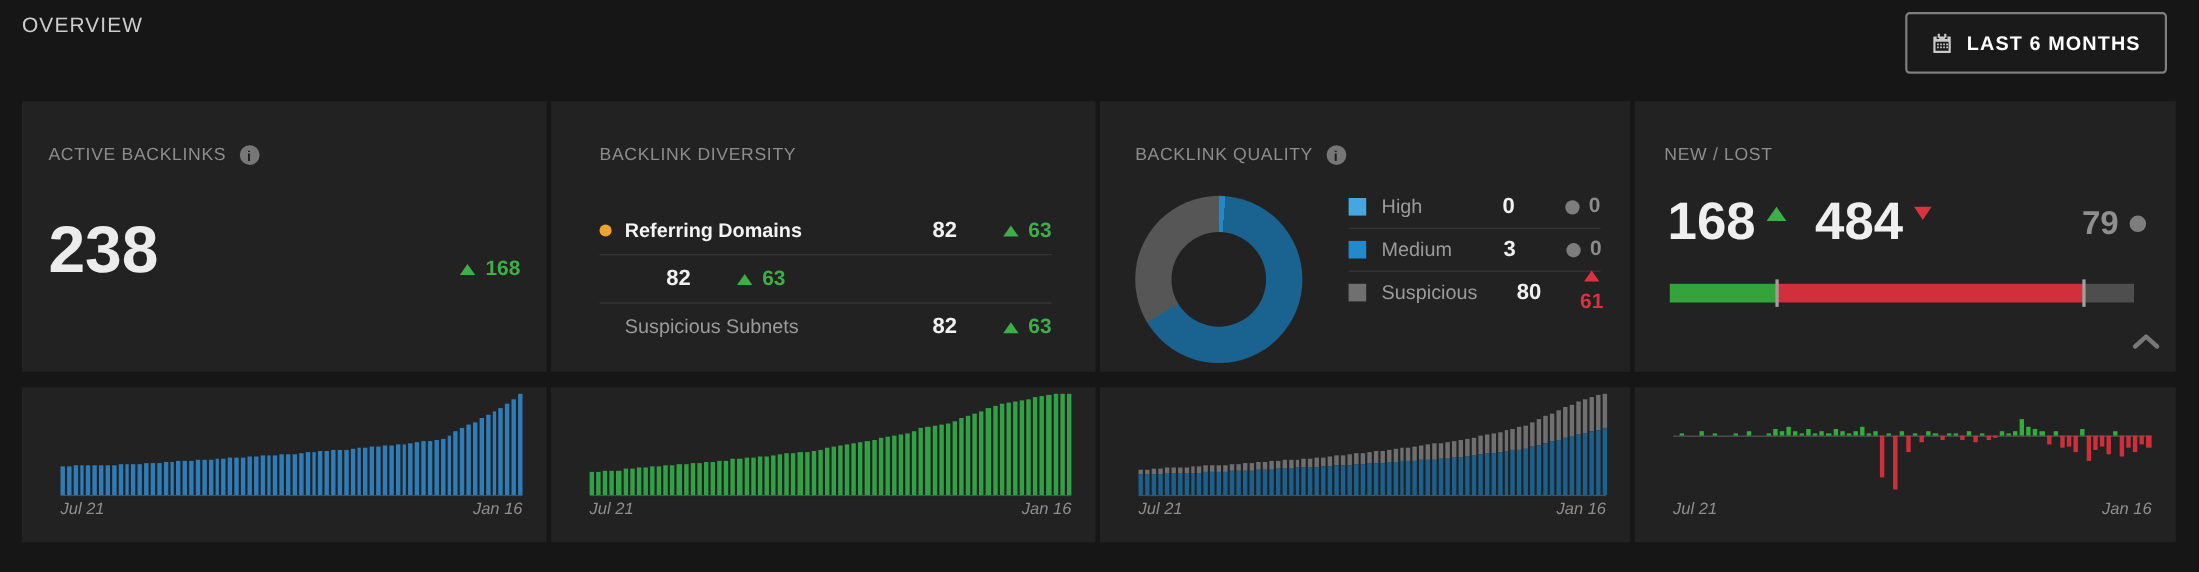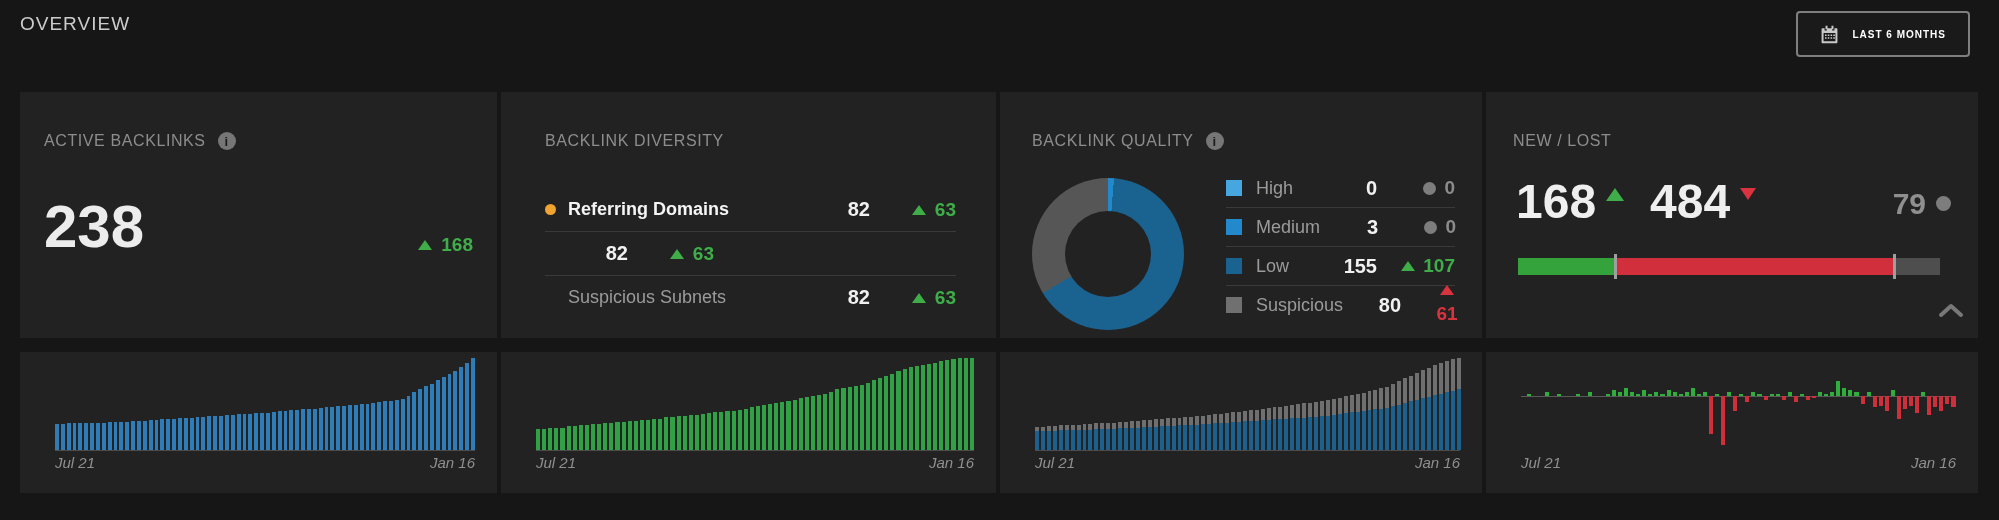--- a/index.html
+++ b/index.html
@@ -3,23 +3,23 @@
 <meta charset="utf-8">
 <style>
   :root{
     --green:#3fae49; --red:#d93340; --page:#161616; --card:#222222;
     --muted:#8d8d8d; --white:#f1f1f1; --sep:#3a3a3a;
   }
   html,body{margin:0;padding:0;background:#111;}
   .app{position:relative;width:1999px;height:520px;background:var(--page);
        font-family:"Liberation Sans","DejaVu Sans",sans-serif;overflow:hidden;}
   .page-title{position:absolute;left:20px;top:13px;font-size:19px;letter-spacing:1px;color:#cccccc;}
-  .range-btn{position:absolute;right:29px;top:11px;height:46px;display:flex;align-items:center;gap:13px;
+  .range-btn{position:absolute;right:29px;top:11px;height:56px;display:flex;align-items:center;gap:13px;
        padding:0 22px;border:2px solid #7f7f7f;border-radius:4px;background:#1a1a1a;color:#ffffff;
-       font-size:10px;font-weight:bold;letter-spacing:1px;cursor:pointer;box-sizing:border-box;}
+       font-size:18px;font-weight:bold;letter-spacing:1px;cursor:pointer;box-sizing:border-box;}
   .cal{color:#c9c9c9;display:flex;}
 
   .row-cards{position:absolute;left:20px;top:92px;display:flex;gap:4px;}
   .card{height:246px;background:var(--card);position:relative;}
   .c1{width:477px;}.c2{width:495px;}.c3{width:482px;}.c4{width:492px;}
   .row-strips{position:absolute;left:20px;top:352px;display:flex;gap:4px;}
   .strip{height:141px;background:var(--card);position:relative;font-style:italic;}
 
   .card-title{position:absolute;top:40px;font-size:16px;letter-spacing:.6px;color:var(--muted);
        display:flex;align-items:center;gap:12px;text-align:center;}
@@ -165,29 +165,20 @@
             <span>0</span>
           </span>
         </div>
         <div class="q-row">
           <span class="q-swatch" style="background: rgb(34, 137, 204);"></span>
           <span class="q-label">Medium</span>
           <span class="q-value">3</span>
           <span class="q-delta neutral">
             <span class="dot mini-dot"></span>
             <span>0</span>
-          </span>
-        </div>
-        <div class="q-row">
-          <span class="q-swatch" style="background: rgb(26, 98, 143);"></span>
-          <span class="q-label">Low</span>
-          <span class="q-value">155</span>
-          <span class="q-delta up_green">
-            <span class="tri tri-up"></span>
-            <span>107</span>
           </span>
         </div>
         <div class="q-row">
           <span class="q-swatch" style="background: rgb(112, 112, 112);"></span>
           <span class="q-label">Suspicious</span>
           <span class="q-value">80</span>
           <span class="q-delta up_red">
             <span class="tri tri-up red"></span>
             <span>61</span>
           </span>

